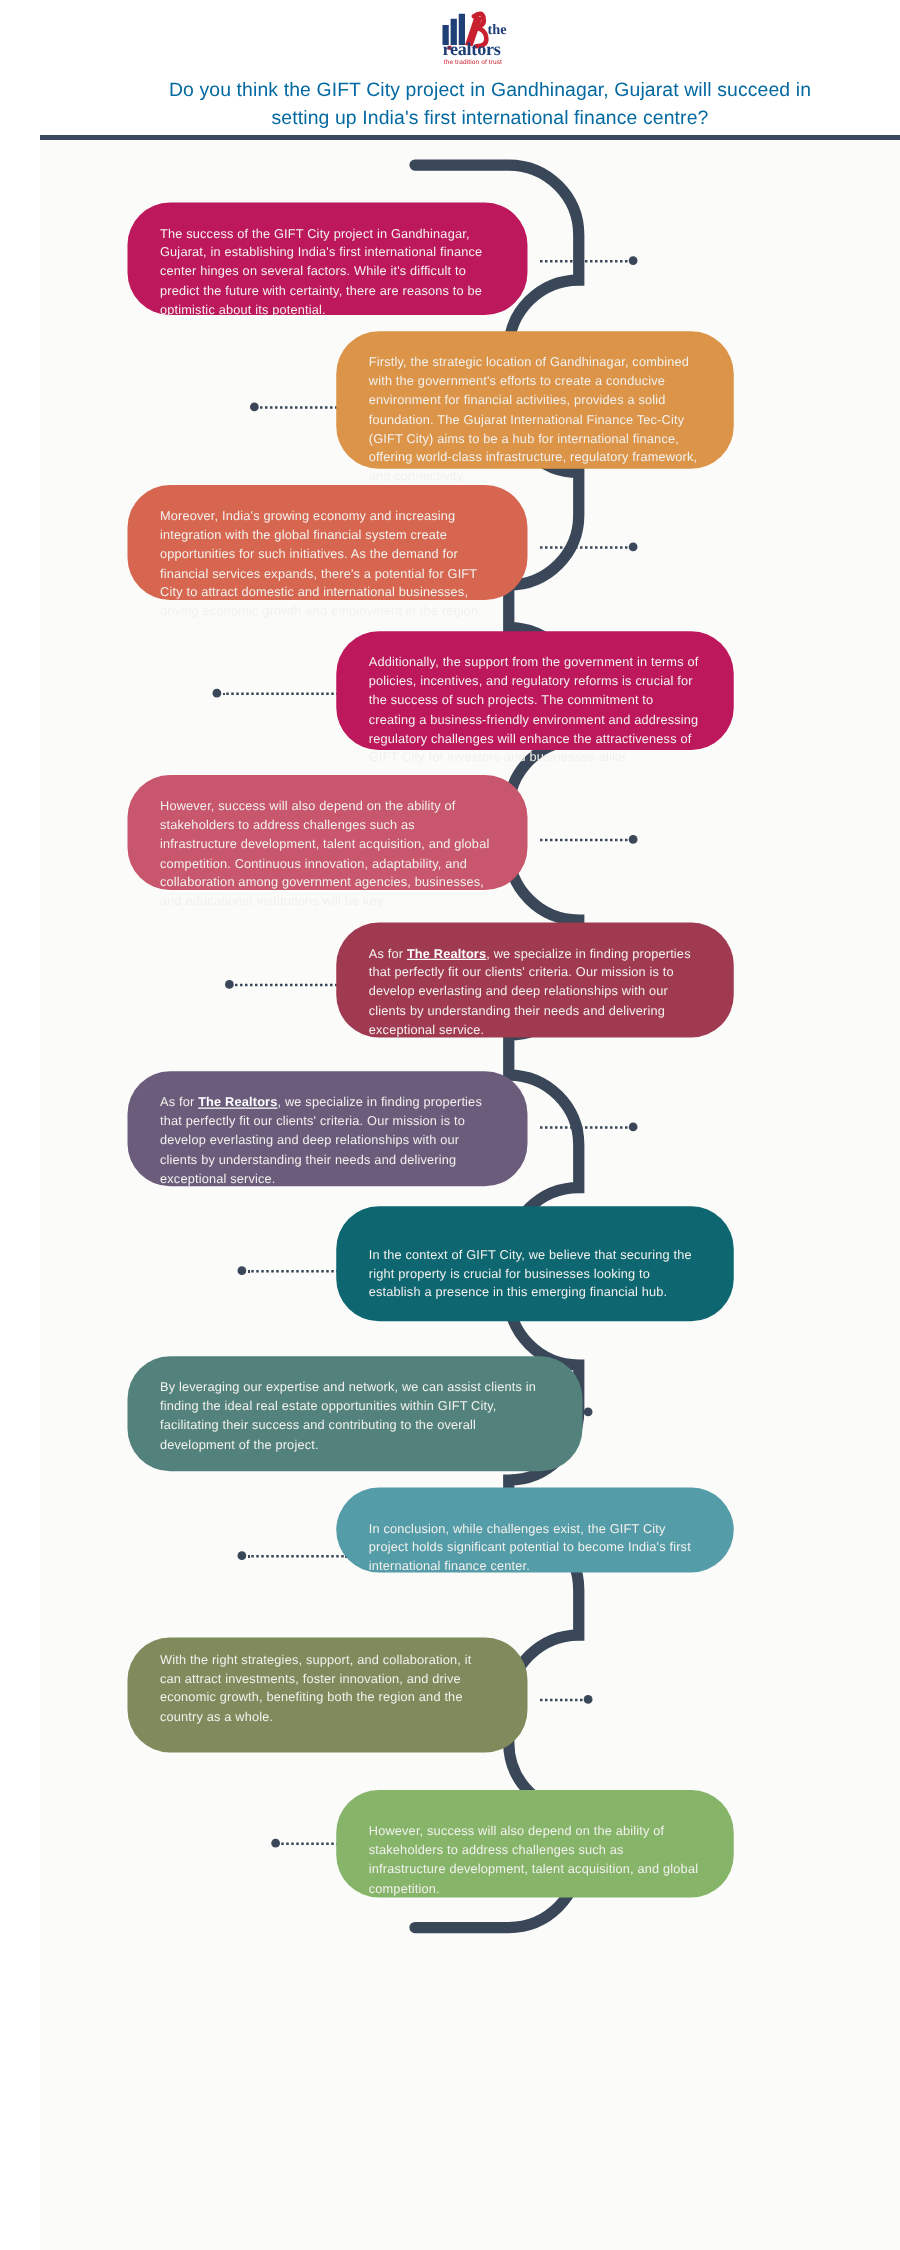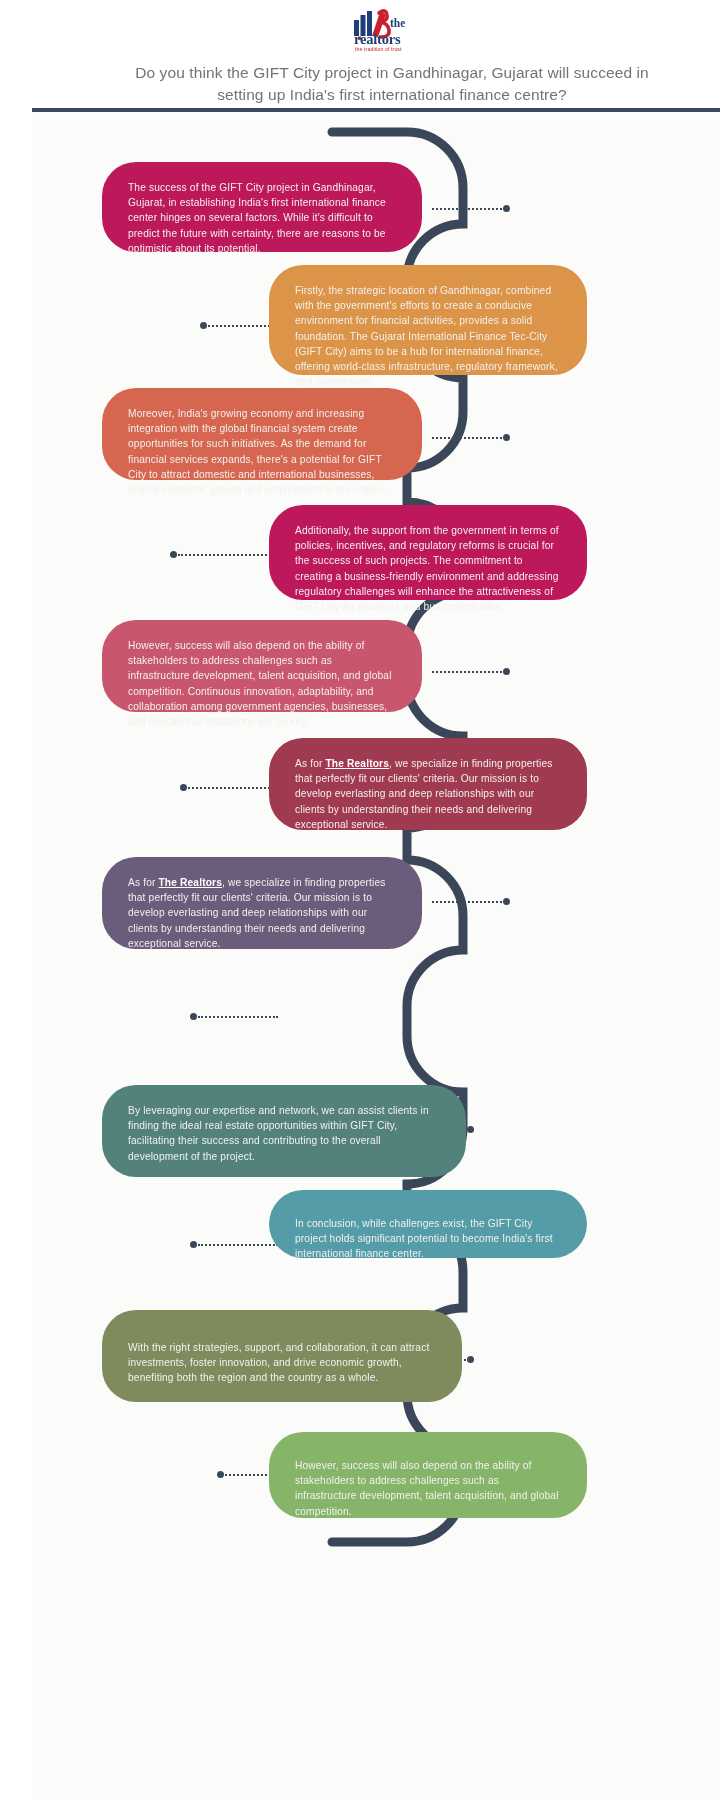--- a/index.html
+++ b/index.html
@@ -33,21 +33,21 @@
     height: 48px;
     margin: 0 auto;
     position: relative;
   }
   .logo-svg { display: block; margin: 0 auto; }
   .headline {
     margin: 8px auto 0;
     width: 560px;
     font-size: 15.5px;
     line-height: 22px;
-    color: #737373;
+    color: #0369a1;
     font-weight: 400;
     letter-spacing: .1px;
   }
   .header-rule {
     position: absolute;
     left: 0; top: 108px;
     width: 720px; height: 4px;
     background: #394a5e;
   }
 
@@ -215,20 +215,23 @@
   </div>
 
   <div class="card left" style="top:857px; width:320px; height:92px; background:#6a5c7a;">
     <p><span>As for </span><b>The Realtors</b><span>, we specialize in finding properties that perfectly fit our clients' criteria. Our mission is to develop everlasting and deep relationships with our clients by understanding their needs and delivering exceptional service.</span></p>
   </div>
   <div class="leader to-right" style="top:898px; left:400px; width:78px;">
     <div class="dots"></div>
     <div class="knob"></div>
   </div>
 
+  <div class="card right" style="top:965px; width:318px; height:92px; background:#0d6670; padding-top:32px;">
+    <p> In the context of GIFT City, we believe that securing the right property is crucial for businesses looking to establish a presence in this emerging financial hub.</p>
+  </div>
   <div class="leader to-left" style="top:1013px; left:158px; width:88px;">
     <div class="knob"></div>
     <div class="dots"></div>
   </div>
 
   <div class="card left" style="top:1085px; width:364px; height:92px; background:#52827b;">
     <p>By leveraging our expertise and network, we can assist clients in finding the ideal real estate opportunities within GIFT City, facilitating their success and contributing to the overall development of the project.</p>
   </div>
   <div class="leader to-right" style="top:1126px; left:400px; width:42px;">
     <div class="dots"></div>
@@ -236,21 +239,21 @@
   </div>
 
   <div class="card right" style="top:1190px; width:318px; height:68px; background:#549ca7; padding-top:26px;">
     <p>In conclusion, while challenges exist, the GIFT City project holds significant potential to become India's first international finance center.</p>
   </div>
   <div class="leader to-left" style="top:1241px; left:158px; width:88px;">
     <div class="knob"></div>
     <div class="dots"></div>
   </div>
 
-  <div class="card left" style="top:1310px; width:360px; height:92px; background:#7f8b5c; padding-top:30px;">
+  <div class="card left" style="top:1310px; width:320px; height:92px; background:#7f8b5c; padding-top:11px;">
     <p>With the right strategies, support, and collaboration, it can attract investments, foster innovation, and drive economic growth, benefiting both the region and the country as a whole.</p>
   </div>
   <div class="leader to-right" style="top:1356px; left:400px; width:42px;">
     <div class="dots"></div>
     <div class="knob"></div>
   </div>
 
   <div class="card right" style="top:1432px; width:318px; height:86px; background:#86b56a; padding-top:26px;">
     <p>However, success will also depend on the ability of stakeholders to address challenges such as infrastructure development, talent acquisition, and global competition.</p>
   </div>

